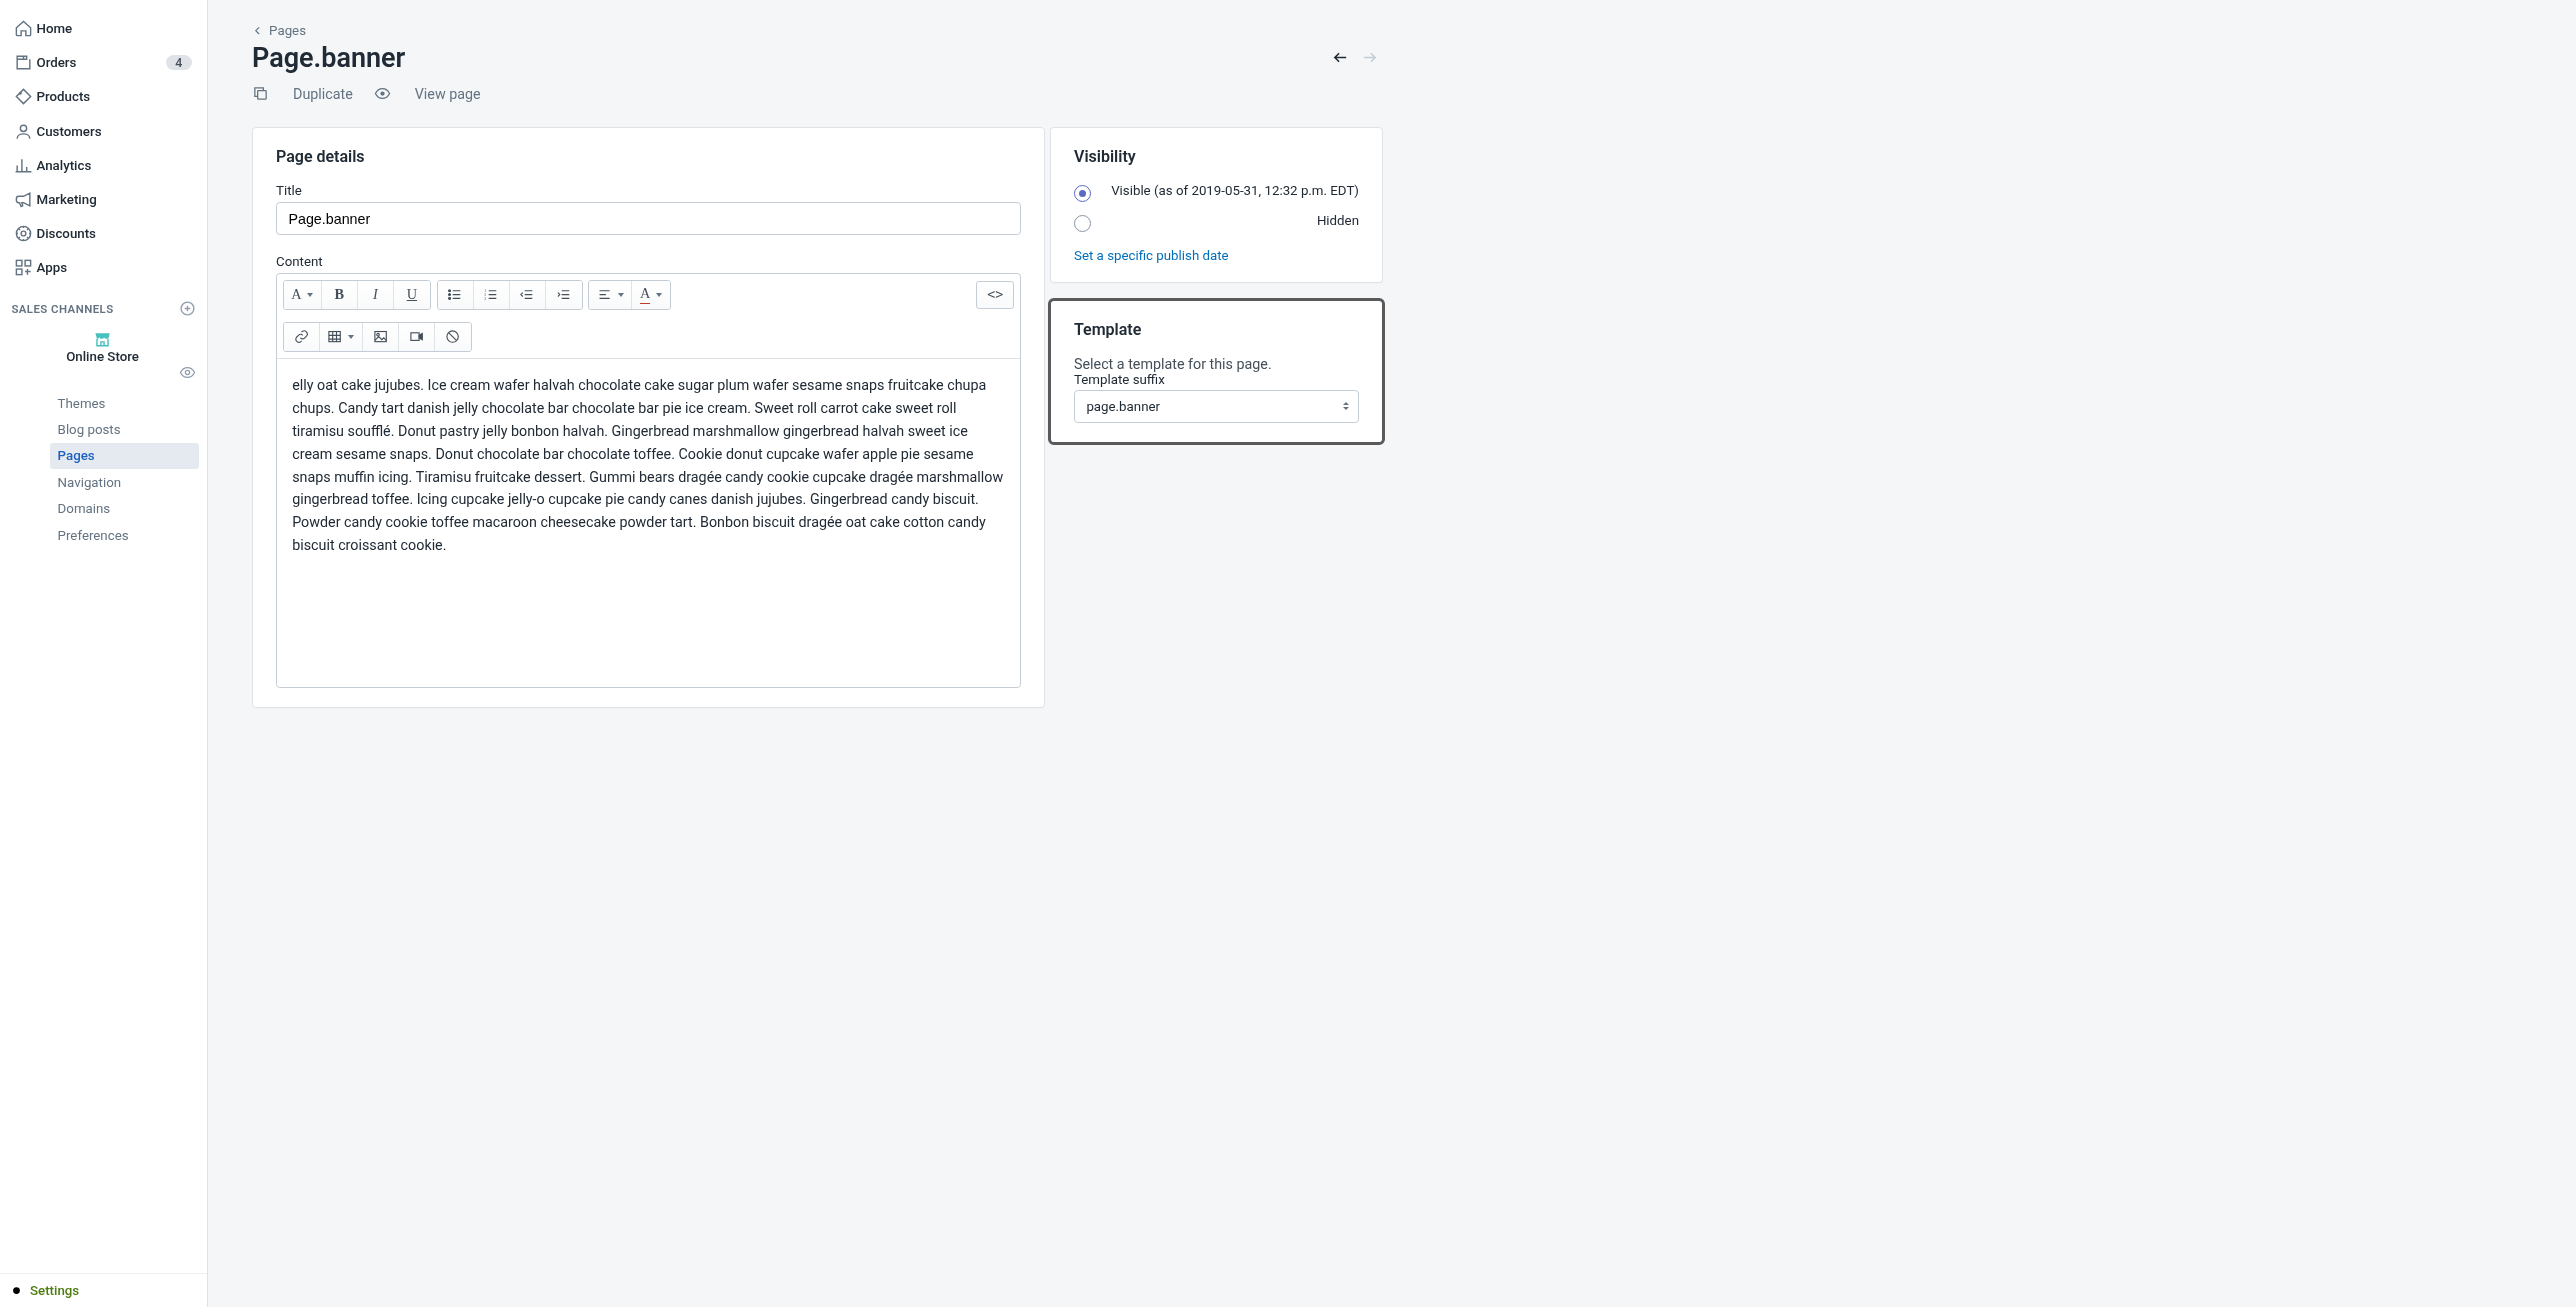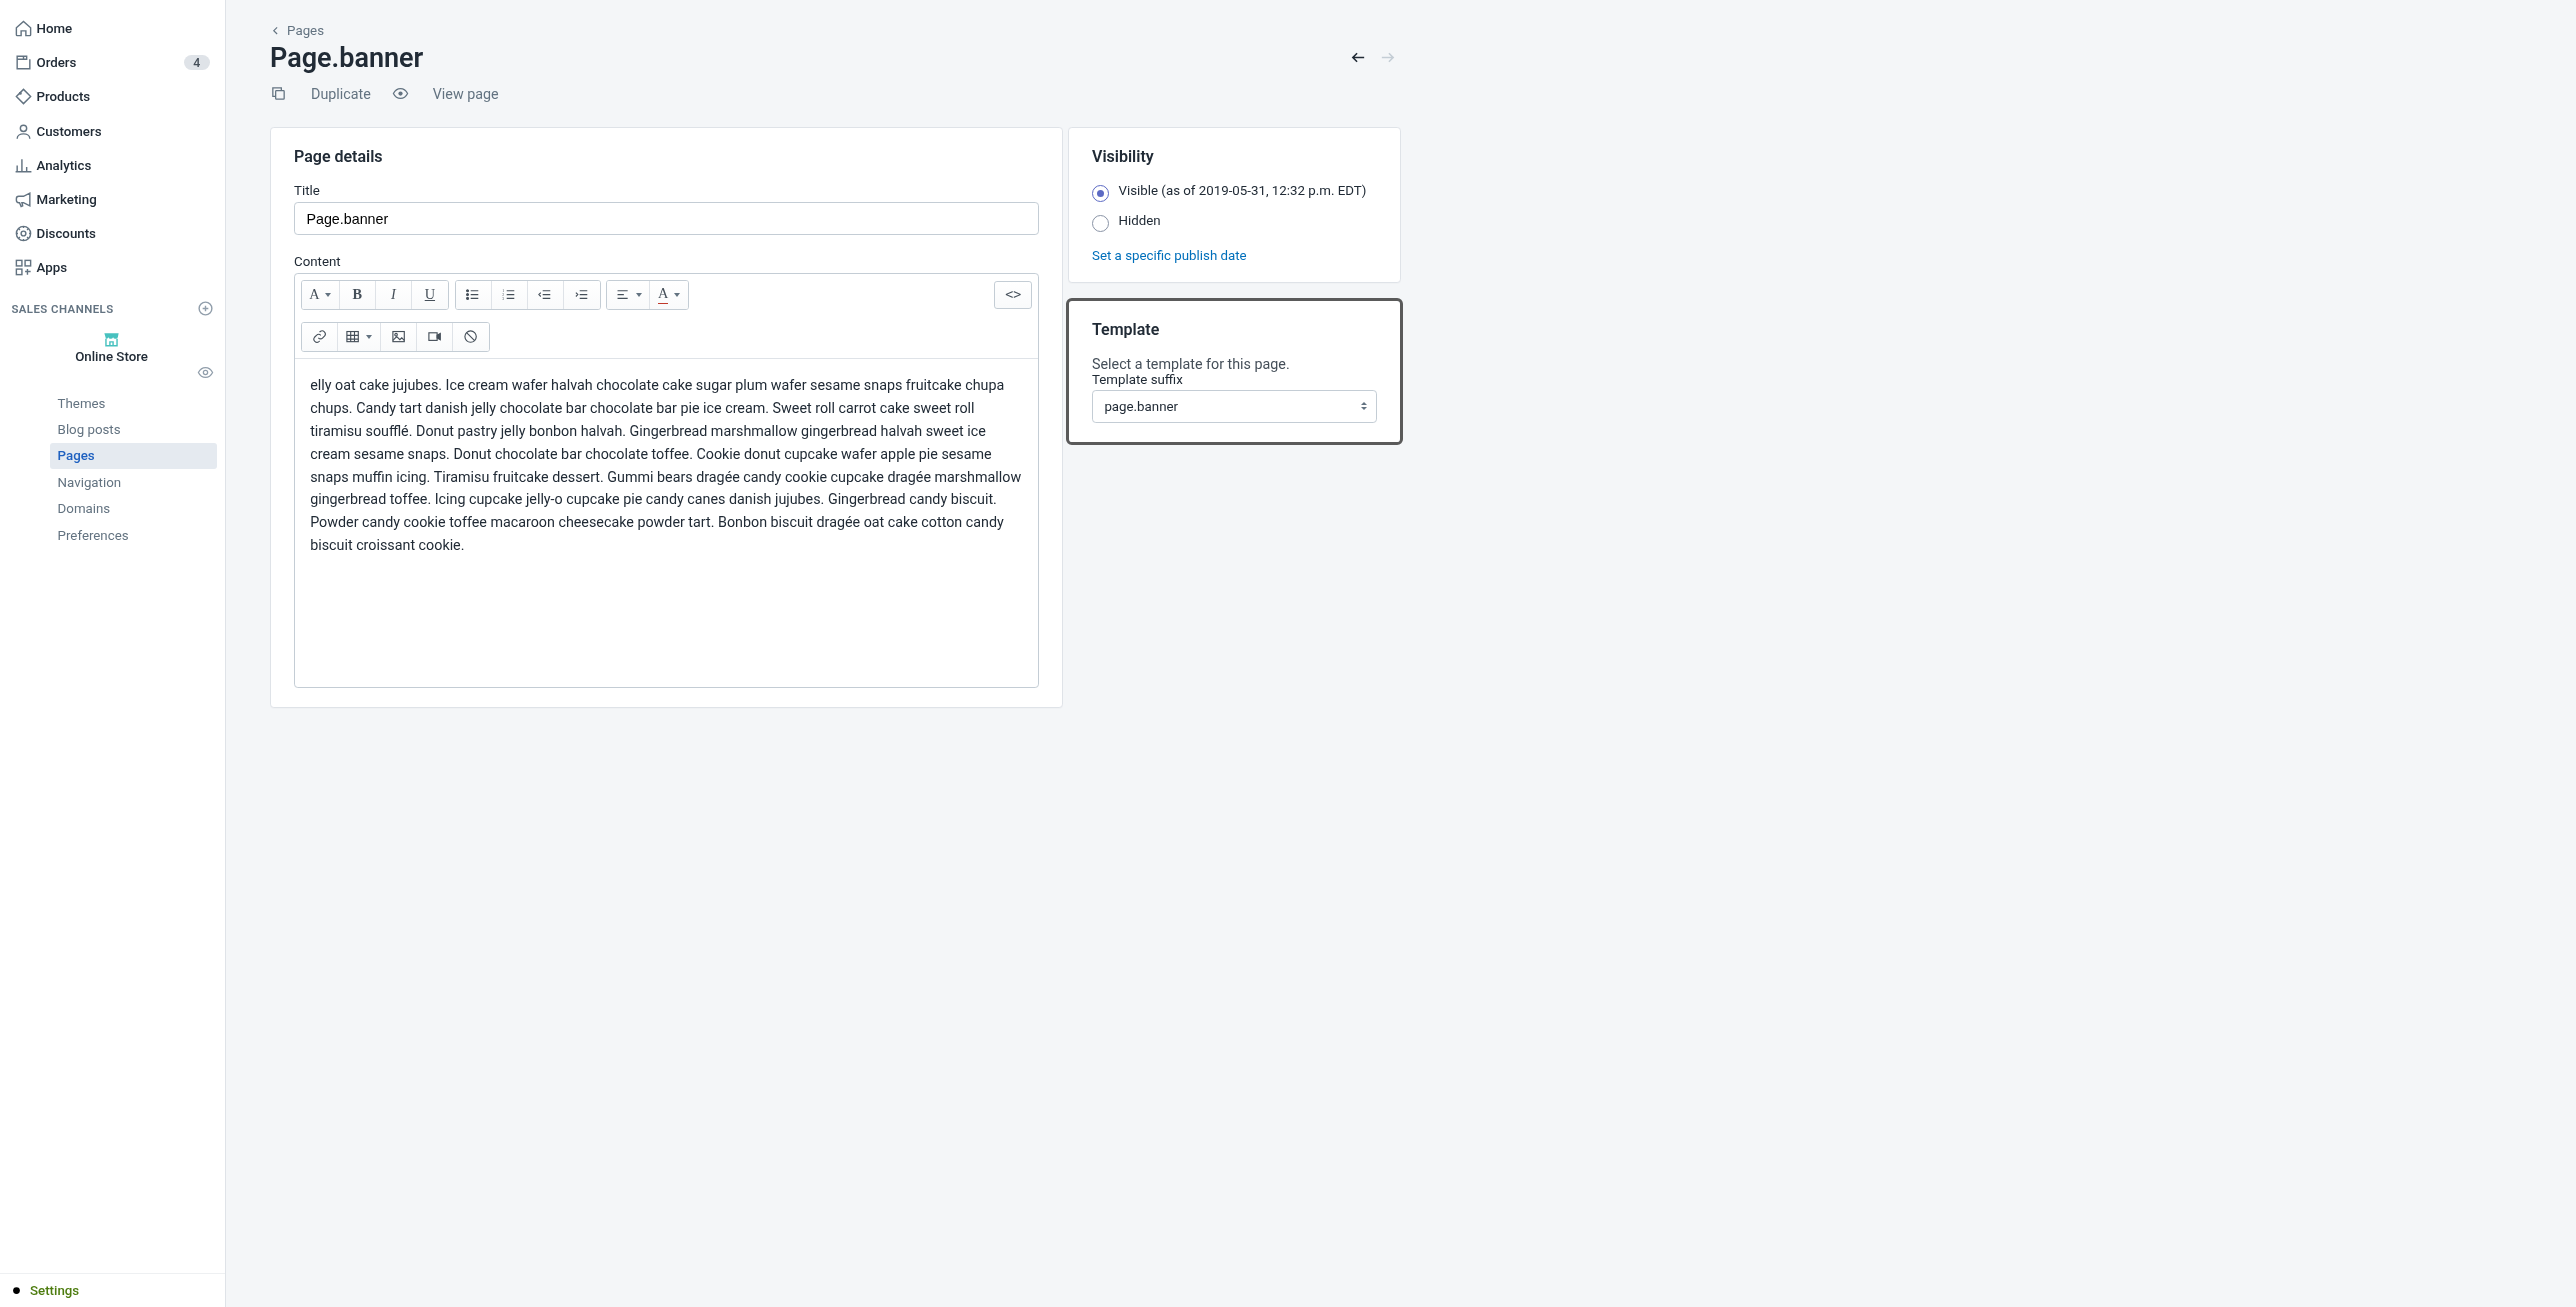--- a/index.html
+++ b/index.html
@@ -5,21 +5,21 @@
   * { box-sizing: border-box; margin: 0; padding: 0; }
   body {
     font-family: -apple-system, BlinkMacSystemFont, "Segoe UI", Roboto, Helvetica, Arial, sans-serif;
     background: #f4f6f8;
     color: #212b36;
     font-size: 13.3px;
   }
   .layout { display: flex; min-height: 100vh; }
   
   .sidebar {
-    width: 226px;
+    width: 208px;
     background: #fff;
     border-right: 1px solid #dfe3e8;
     display: flex;
     flex-direction: column;
     padding-top: 11.4px;
   }
   .nav-item {
     display: flex;
     align-items: center;
     padding: 7.6px 11.4px 7.6px 9.5px;
@@ -232,20 +232,21 @@
     overflow: hidden;
   }
   .rte-body p { margin-bottom: 17px; }
   
   .radio-row {
     display: flex;
     align-items: flex-start;
     gap: 9.5px;
     margin-bottom: 11.4px;
     cursor: pointer;
+    justify-content: space-between;
   }
   .radio {
     width: 17px; height: 17px;
     border: 1.9px solid #5c6ac4;
     border-radius: 50%;
     display:flex; align-items:center; justify-content:center;
     flex-shrink: 0;
     margin-top: 1.9px;
   }
   .radio.checked::after {

